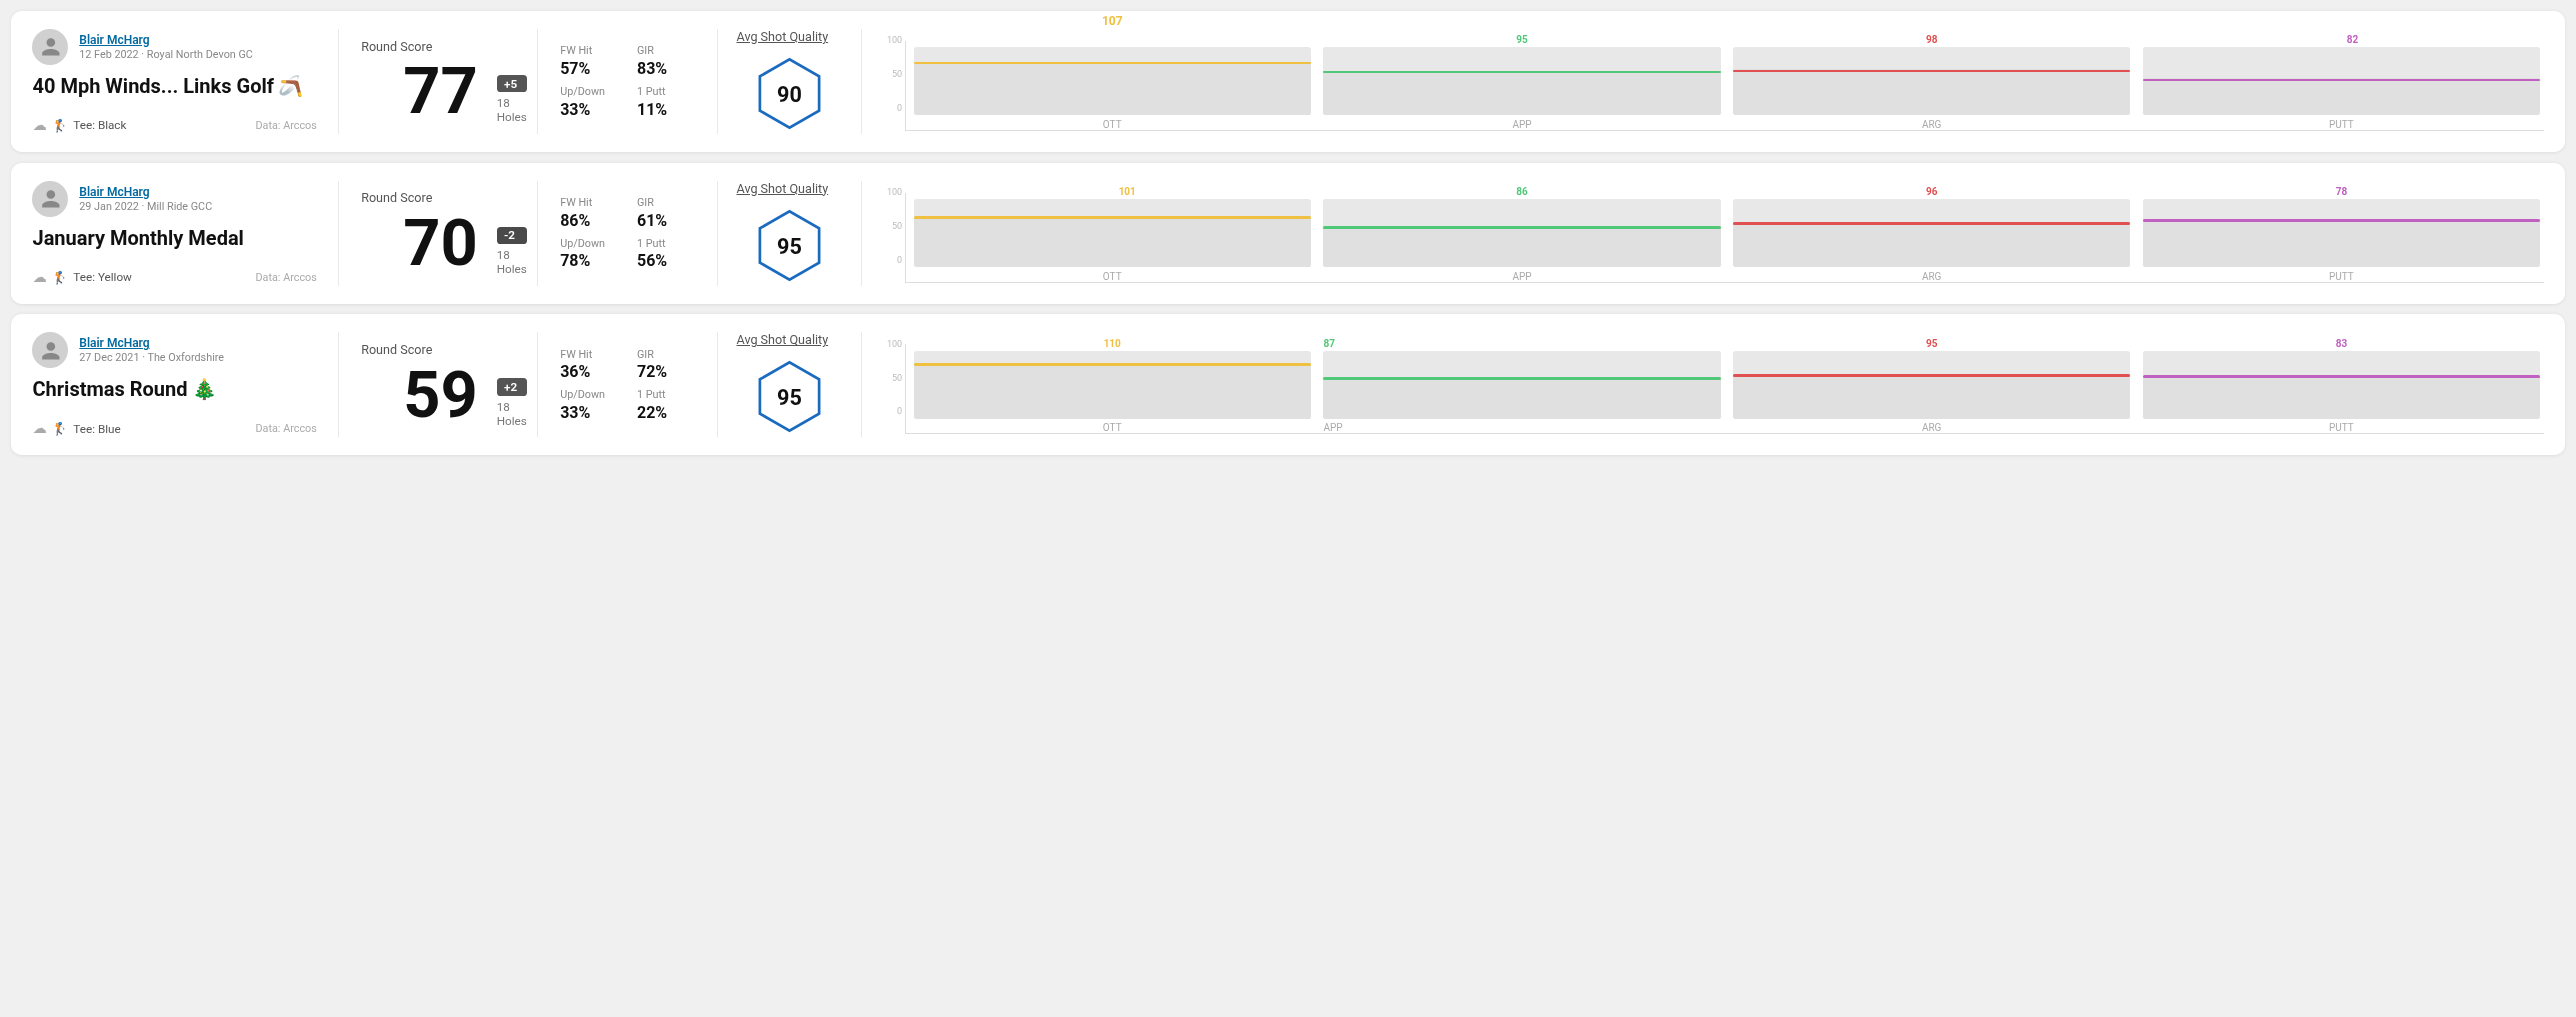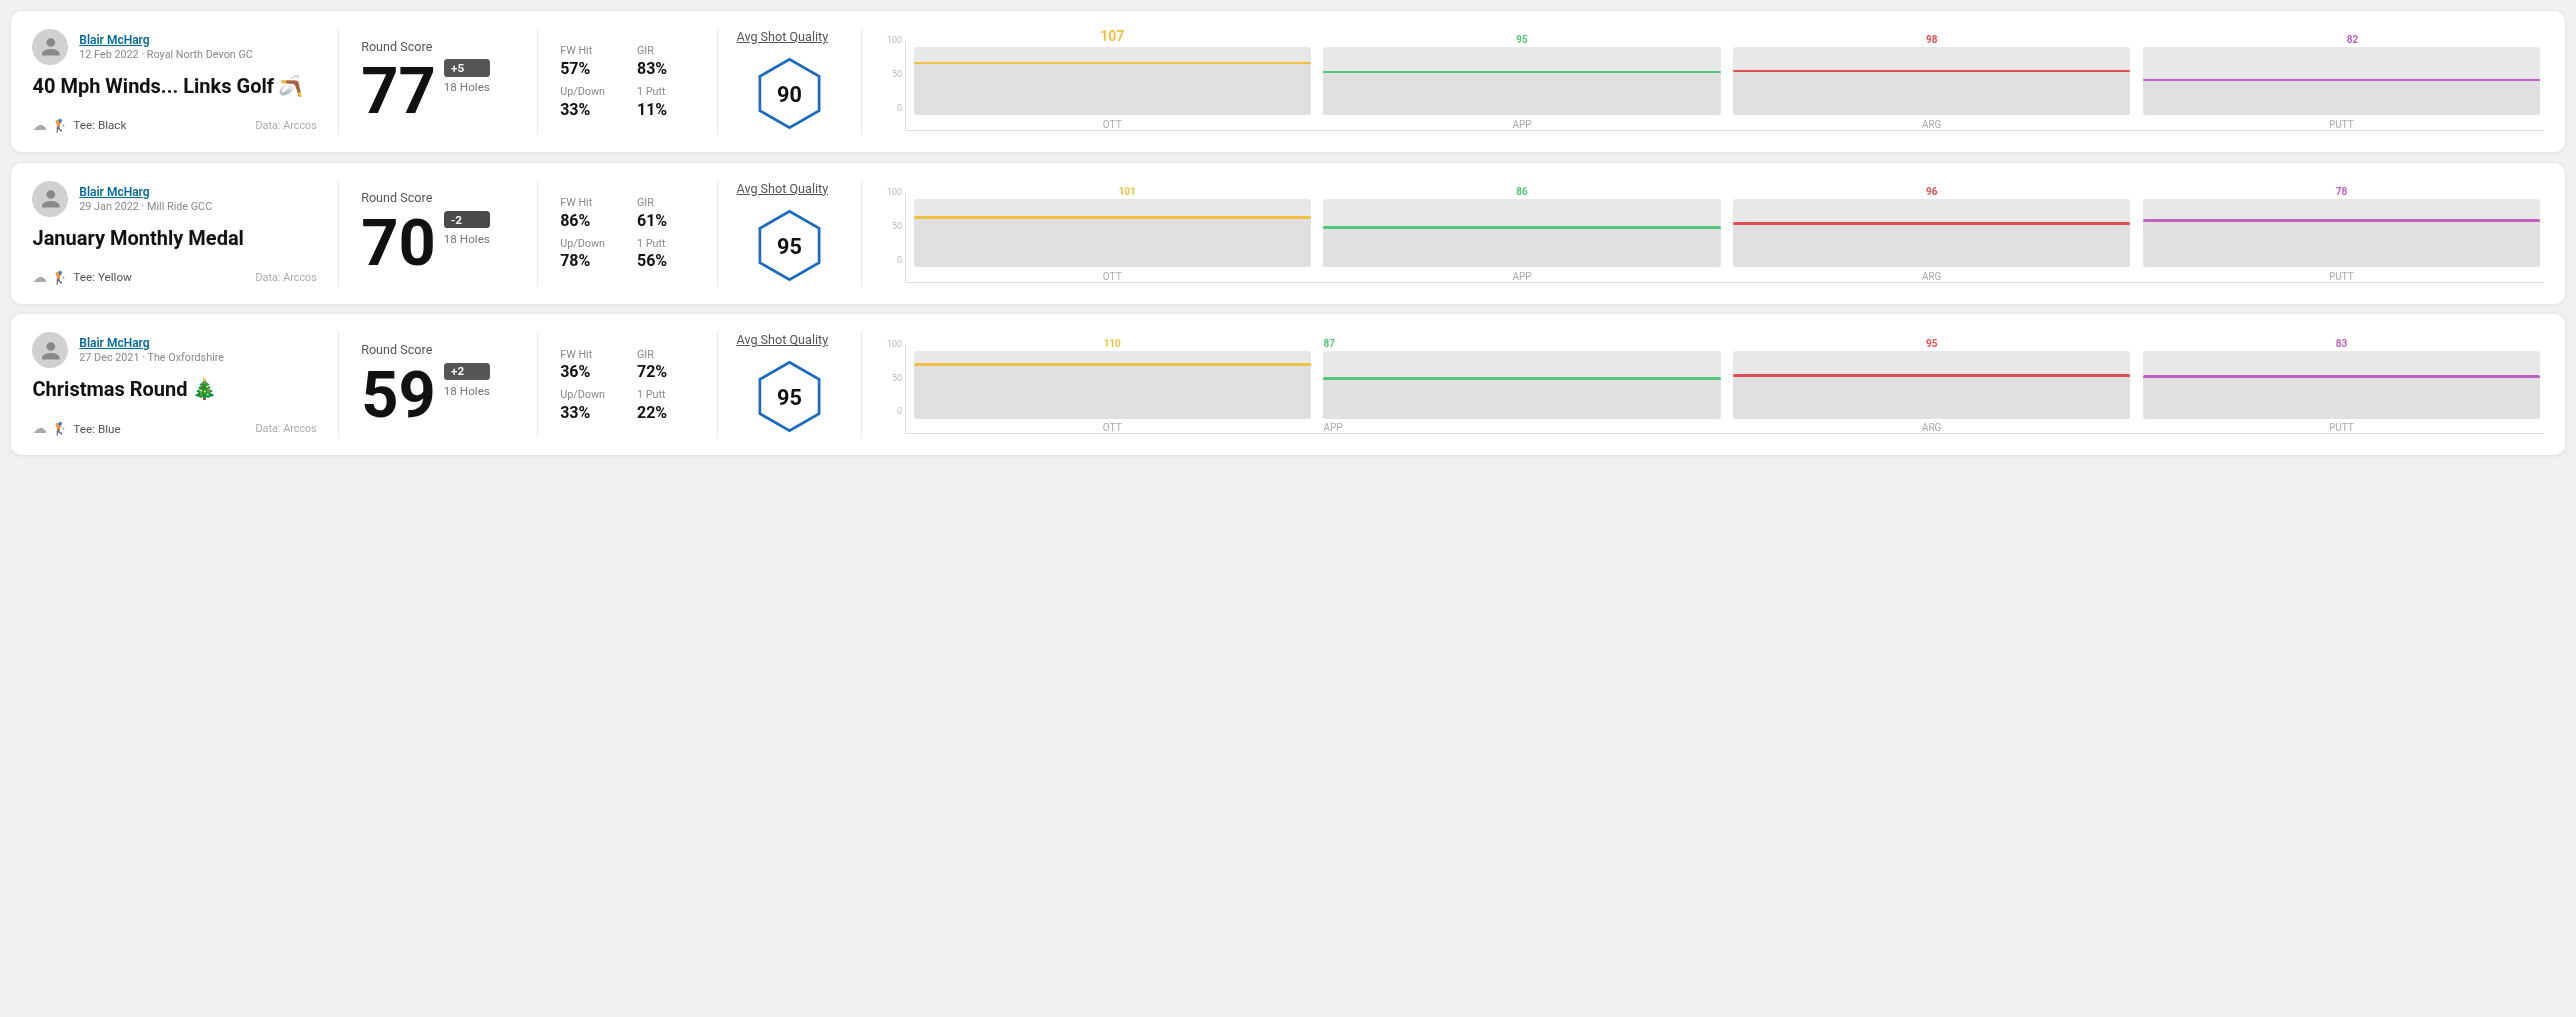--- a/index.html
+++ b/index.html
@@ -94,22 +94,23 @@
       flex-direction: column;
       justify-content: center;
     }
     .score-label {
       font-size: 12.6px;
       color: #555;
       margin-bottom: 5.4px;
     }
     .score-row {
       display: flex;
-      align-items: flex-start;
-      gap: 8px;
+      align-items: flex-end;
+      gap: 19px;
+      margin-left: 42px;
     }
     .score-number {
       font-size: 65px;
       font-weight: 700;
       color: #111;
       line-height: 1;
     }
     .score-meta {
       display: flex;
       flex-direction: column;
@@ -258,21 +259,21 @@
 
       <div class="chart-section">
         <div style="display:flex;align-items:flex-end;gap:0;height:99px;padding-left:25px;position:relative;">
           <div style="position:absolute;left:0;top:3.6px;bottom:18px;display:flex;flex-direction:column;justify-content:space-between;font-size:9px;color:#bbb;align-items:flex-end;width:21.7px;">
     <span>100</span>
     <span>50</span>
     <span>0</span>
   </div>
           <div style="display:flex;gap:12.6px;align-items:flex-end;height:90px;border-left:0.9px solid #ddd;border-bottom:0.9px solid #ddd;padding:3.6px 3.6px 0 7.2px;flex:1;">
       <div style="display:flex;flex-direction:column;align-items:center;flex:1;">
-        <span style="font-size:14px;font-weight:700;color:#f0c040;margin-bottom:3px;">107</span>
+        <span style="font-size:12px;font-weight:700;color:#f0c040;margin-bottom:19px;">107</span>
         <div style="width:100%;height:68px;background:#e8e8e8;border-radius:2.7px;position:relative;">
           <div style="position:absolute;bottom:0;width:100%;height:53px;background:#e0e0e0;border-radius:2.7px;"></div>
           <div style="position:absolute;bottom:51px;width:100%;height:2.7px;background:#f0c040;border-radius:1.8px;"></div>
         </div>
         <span style="font-size:10px;color:#aaa;margin-top:3.6px;">OTT</span>
       </div>
 
       <div style="display:flex;flex-direction:column;align-items:center;flex:1;">
         <span style="font-size:10px;font-weight:700;color:#50c878;margin-bottom:1.8px;">95</span>
         <div style="width:100%;height:68px;background:#e8e8e8;border-radius:2.7px;position:relative;">

